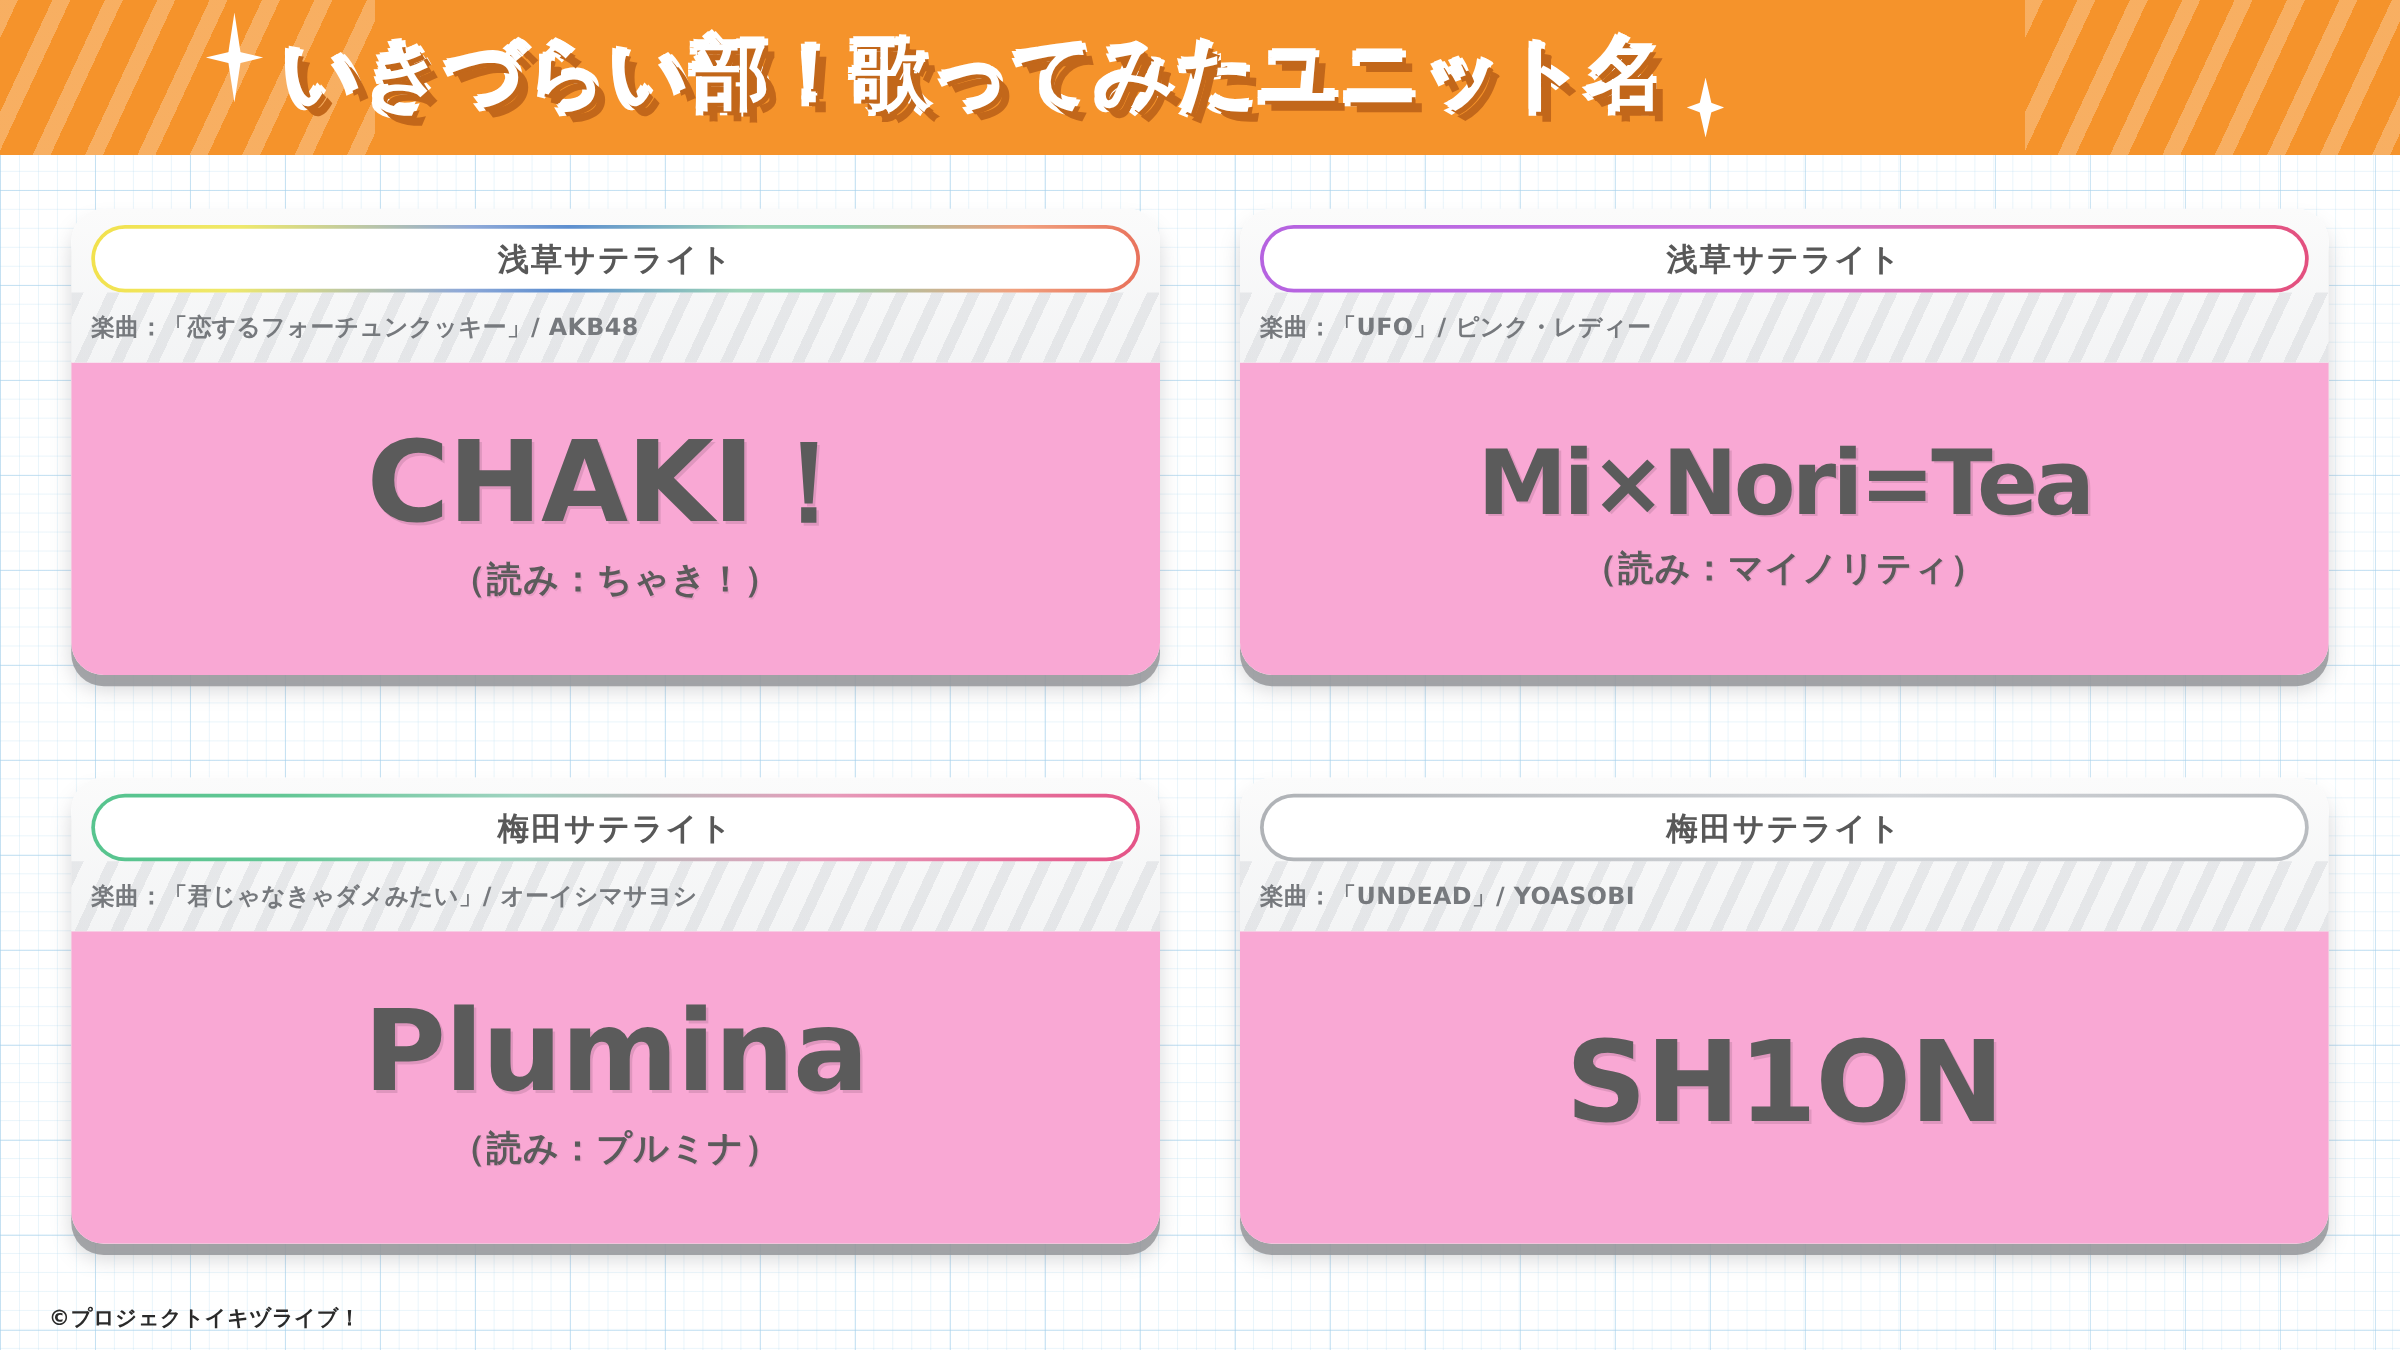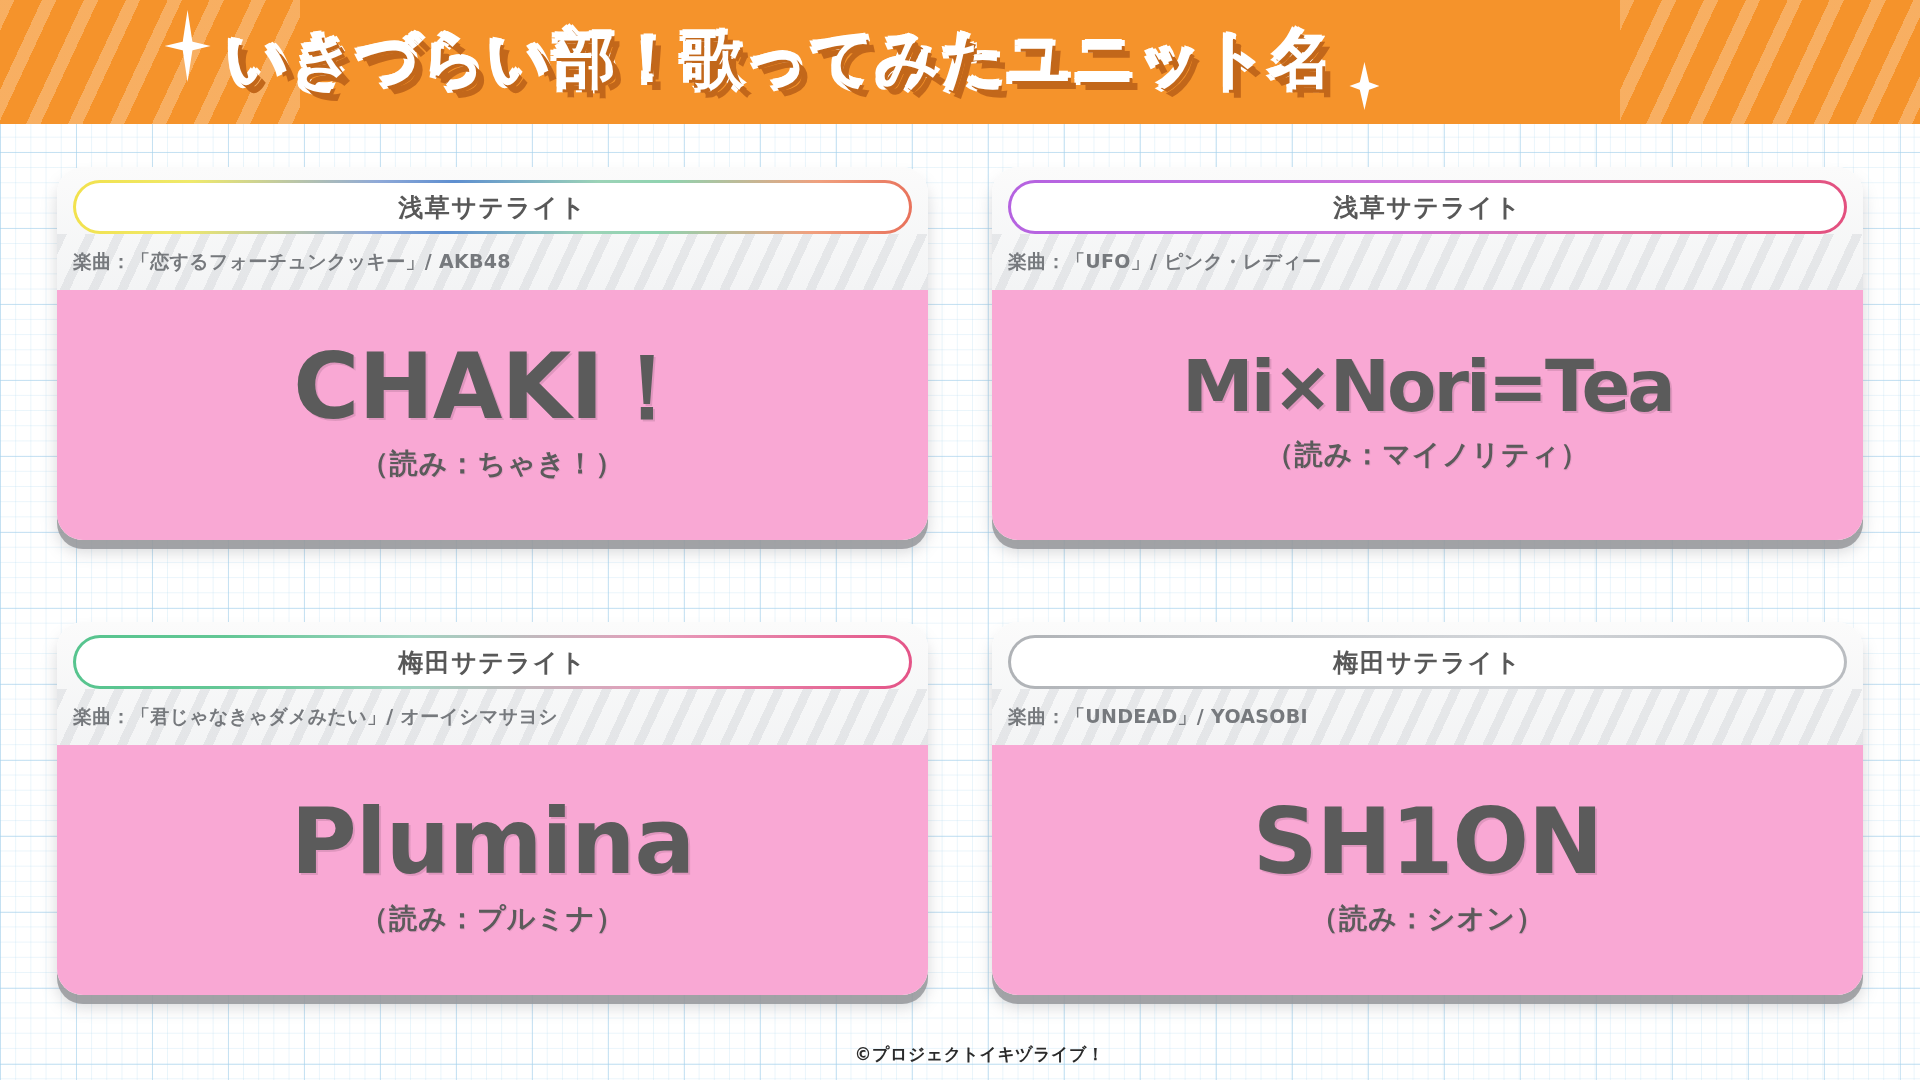--- a/index.html
+++ b/index.html
@@ -171,21 +171,21 @@
     font-family:"DejaVu Sans","Liberation Sans",sans-serif;
     font-size:28px; font-weight:bold;
     color:#5b5b5b; letter-spacing:1px;
     white-space:nowrap;
     text-shadow:1px 1px 0 rgba(0,0,0,0.08);
   }
 
   
   #footer{
     position:absolute; left:0; bottom:14px; width:1920px;
-    text-align:center; z-index:6;padding-left:39px;
+    text-align:left; z-index:6;padding-left:39px;
   }
   #footer-text{
     font-family:"DejaVu Sans","Liberation Sans",sans-serif;
     font-size:17px; font-weight:bold; color:#2a2a2a;
     letter-spacing:0.5px;
   }
 </style>
 </head>
 <body>
 
@@ -272,21 +272,20 @@
           <div class="pill-inner">
             <span class="team-name">梅田サテライト</span>
           </div>
         </div>
         <div class="song-band">
           <span class="song-text">楽曲：「UNDEAD」/ YOASOBI</span>
         </div>
       </div>
       <div class="card-body">
         <div class="unit-name">SH1ON</div>
-        <div class="unit-read">（読み：シオン）</div>
       </div>
     </div>
   </div>
 
 </div>
 
 <div id="footer">
   <span id="footer-text">©プロジェクトイキヅライブ！</span>
 </div>
 

